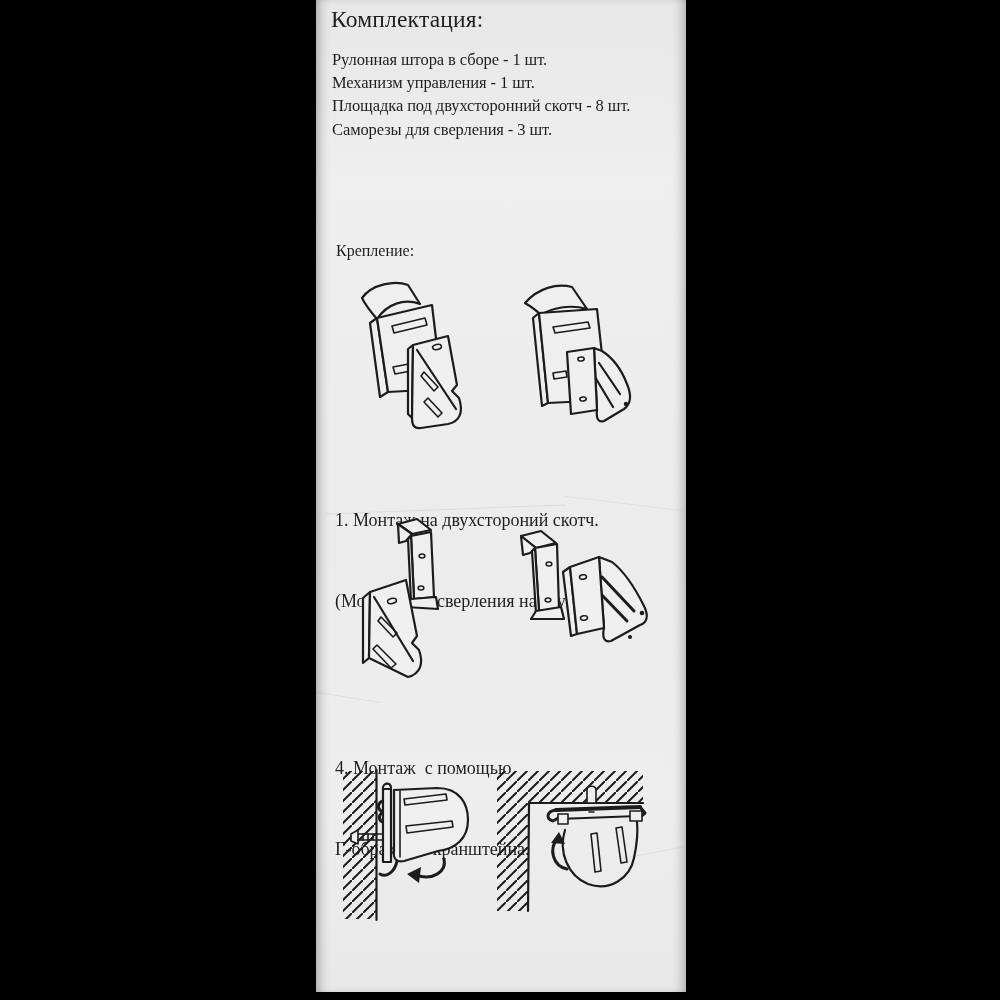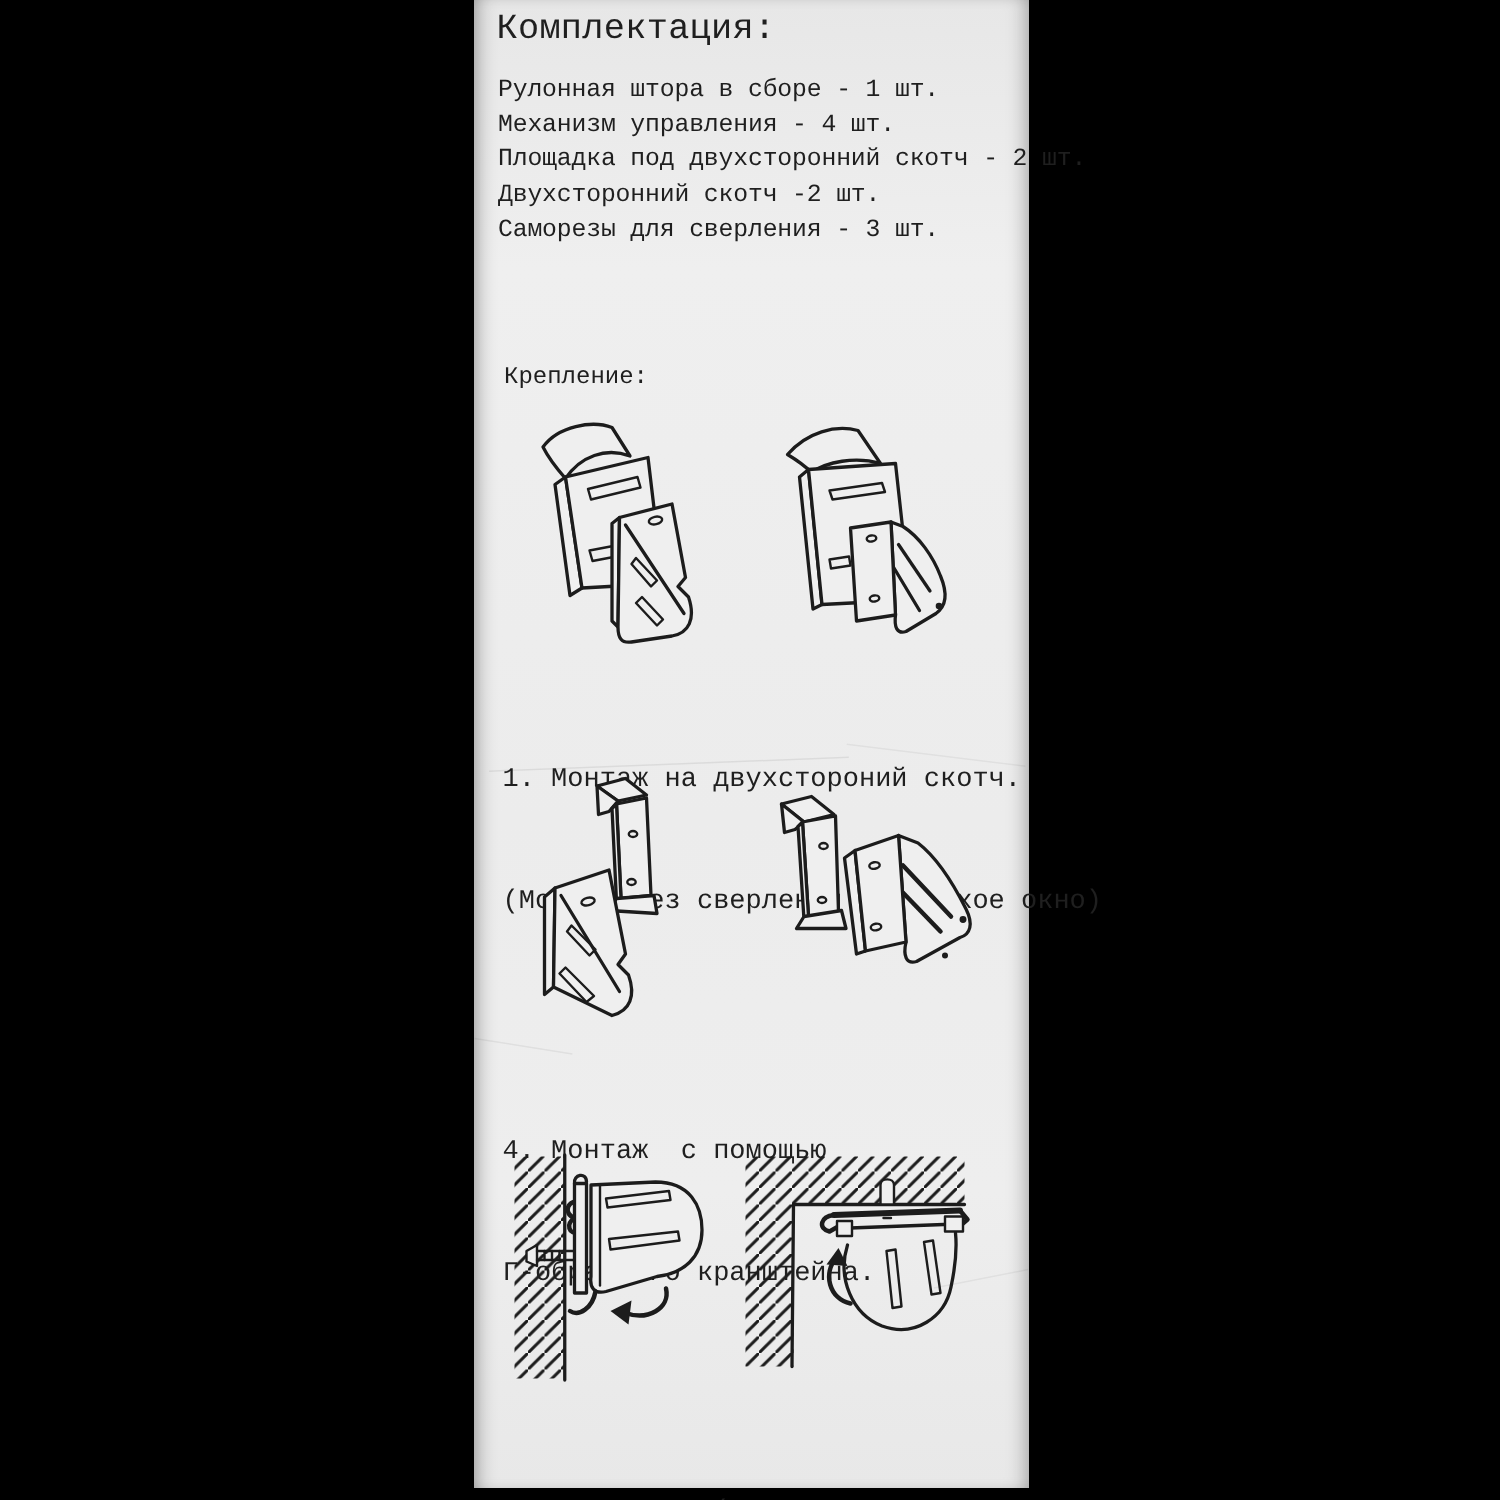--- a/index.html
+++ b/index.html
@@ -1,17 +1,17 @@
 <!DOCTYPE html>
 <html><head>
 <meta charset="utf-8">
 <style>
   html,body{margin:0;padding:0;background:#000;}
   .stage{position:relative;width:1000px;height:1000px;background:#000;overflow:hidden;
-         font-family:Liberation Mono, monospace;color:#1f1f1f;}
+         font-family:Liberation Serif, serif;color:#1f1f1f;}
   .paper{position:absolute;left:316px;top:0;width:370px;height:992px;
          background:linear-gradient(180deg,#e7e7e7 0%,#efefef 18%,#ececec 55%,#eeeeee 80%,#e8e8e8 100%);
          box-shadow:inset 10px 0 14px -10px rgba(0,0,0,.45), inset -10px 0 14px -10px rgba(0,0,0,.4);}
   .crease{position:absolute;background:rgba(0,0,0,.07);height:1px;}
   .c1{top:509px;left:10px;width:240px;transform:rotate(-2.2deg);}
   .c2{top:503px;left:248px;width:120px;transform:rotate(7deg);background:rgba(0,0,0,.05);}
   .c3{top:697px;left:0;width:66px;transform:rotate(9deg);background:rgba(0,0,0,.06);}
   .c4{top:852px;left:306px;width:64px;transform:rotate(-11deg);background:rgba(0,0,0,.05);}
   .h1{position:absolute;top:6px;left:15px;font-size:23.5px;letter-spacing:.2px;white-space:nowrap;}
   .list{position:absolute;top:48px;left:16px;font-size:16.5px;line-height:23.2px;
@@ -39,23 +39,22 @@
 
     <div class="crease c1"></div>
     <div class="crease c2"></div>
     <div class="crease c3"></div>
     <div class="crease c4"></div>
 
     <div class="h1">Комплектация:</div>
 
     <div class="list">
       <div>Рулонная штора в сборе - 1 шт.</div>
-      <div>Механизм управления - 4 шт.</div>
-      <div>Площадка под двухсторонний скотч - 2 шт.</div>
-      <div>Двухсторонний скотч -2 шт.</div>
+      <div>Механизм управления - 1 шт.</div>
+      <div>Площадка под двухсторонний скотч - 8 шт.</div>
       <div>Саморезы для сверления - 3 шт.</div>
     </div>
 
     <div class="h2">Крепление:</div>
 
     <svg class="figrow r1" viewBox="316 272 370 186">
       <g>
         <path class="ln f" d="M362,298 C372,284 395,280 408,285 L420,304 C404,298 387,304 377,319 C370,311 365,304 362,298 Z"></path>
         <path class="ln f" d="M377,318 L370,323 L380,397 L388,392 Z"></path>
         <path class="ln f" d="M377,318 L432,305 L442,389 L388,392 Z"></path>

